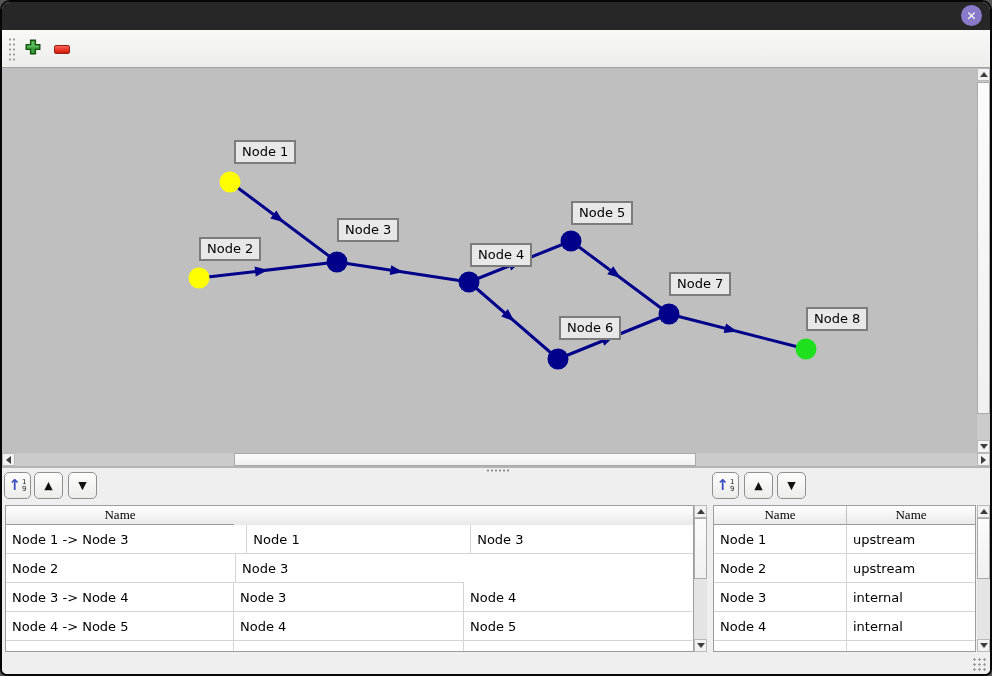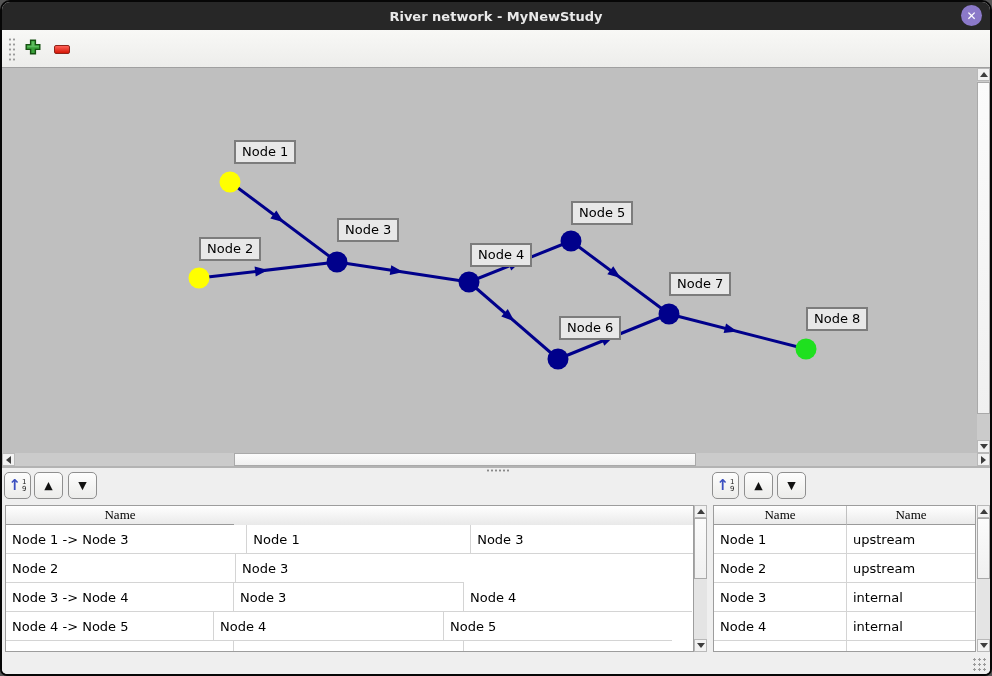--- a/index.html
+++ b/index.html
@@ -74,21 +74,20 @@
   .statusbar{ position:absolute; left:0; top:650px; width:988px; height:22px; background:#efefef; }
   .grip{ position:absolute; right:4px; top:5px; width:14px; height:14px;
     background-image:radial-gradient(circle,#9a9a9a 1px,transparent 1.2px); background-size:5px 5px; }
 </style>
 </head>
 <body>
 
 <div class="window">
 
   <div class="titlebar">
-    <span class="title-text">River network - MyNewStudy</span>
     <div class="close-btn">
       <span>✕</span>
     </div>
   </div>
 
   <div class="toolbar">
     <div class="tb-handle"></div>
     <div class="tb-btn" style="left:19px;">
       <span>
         <svg width="16" height="16" viewBox="0 0 16 16">
@@ -201,21 +200,21 @@
       <div class="t-row">
         <div class="t-cell" style="width: 230px;">Node 2</div>
         <div class="t-cell" style="width: 228px;">Node 3</div>
       </div>
       <div class="t-row">
         <div class="t-cell" style="width: 228px;">Node 3 -&gt; Node 4</div>
         <div class="t-cell" style="width: 230px;">Node 3</div>
         <div class="t-cell" style="width: 228px;">Node 4</div>
       </div>
       <div class="t-row">
-        <div class="t-cell" style="width: 208px;">Node 4 -&gt; Node 5</div>
+        <div class="t-cell" style="width: 228px;">Node 4 -&gt; Node 5</div>
         <div class="t-cell" style="width: 230px;">Node 4</div>
         <div class="t-cell" style="width: 228px;">Node 5</div>
       </div>
       <div class="t-row">
         <div class="t-cell" style="width: 228px;"></div>
         <div class="t-cell" style="width: 230px;"></div>
         <div class="t-cell" style="width: 228px;"></div>
       </div>
     </div>
   <div>

